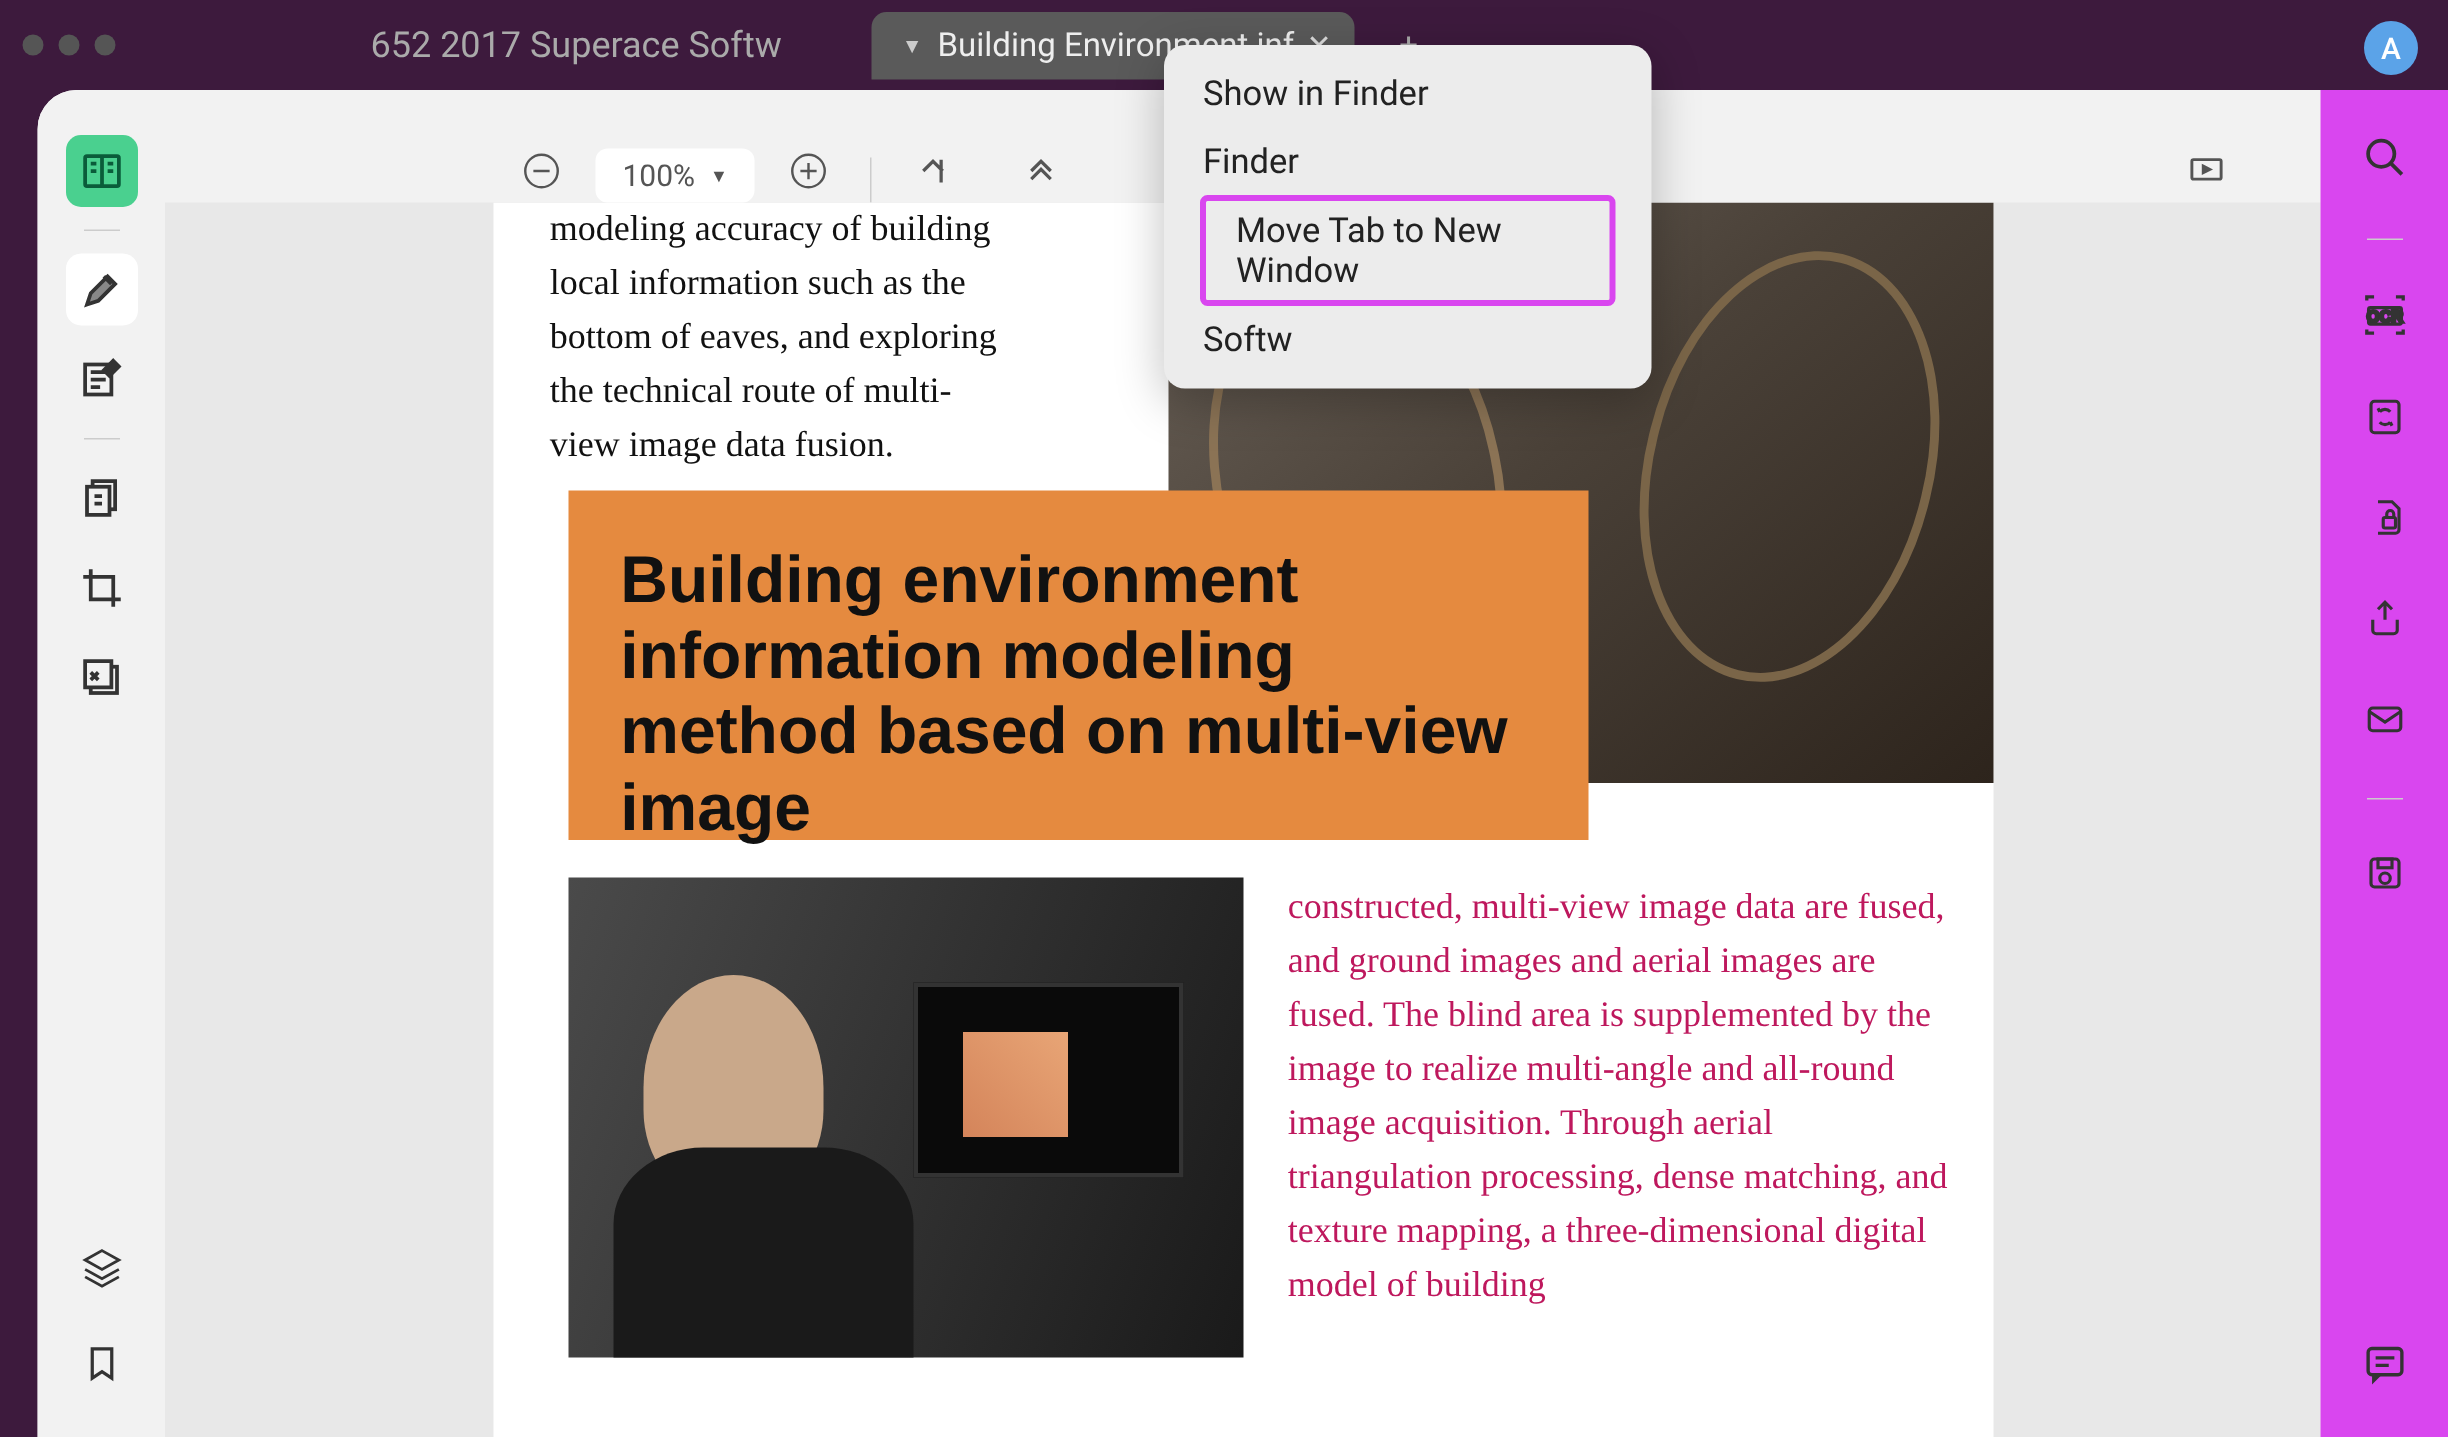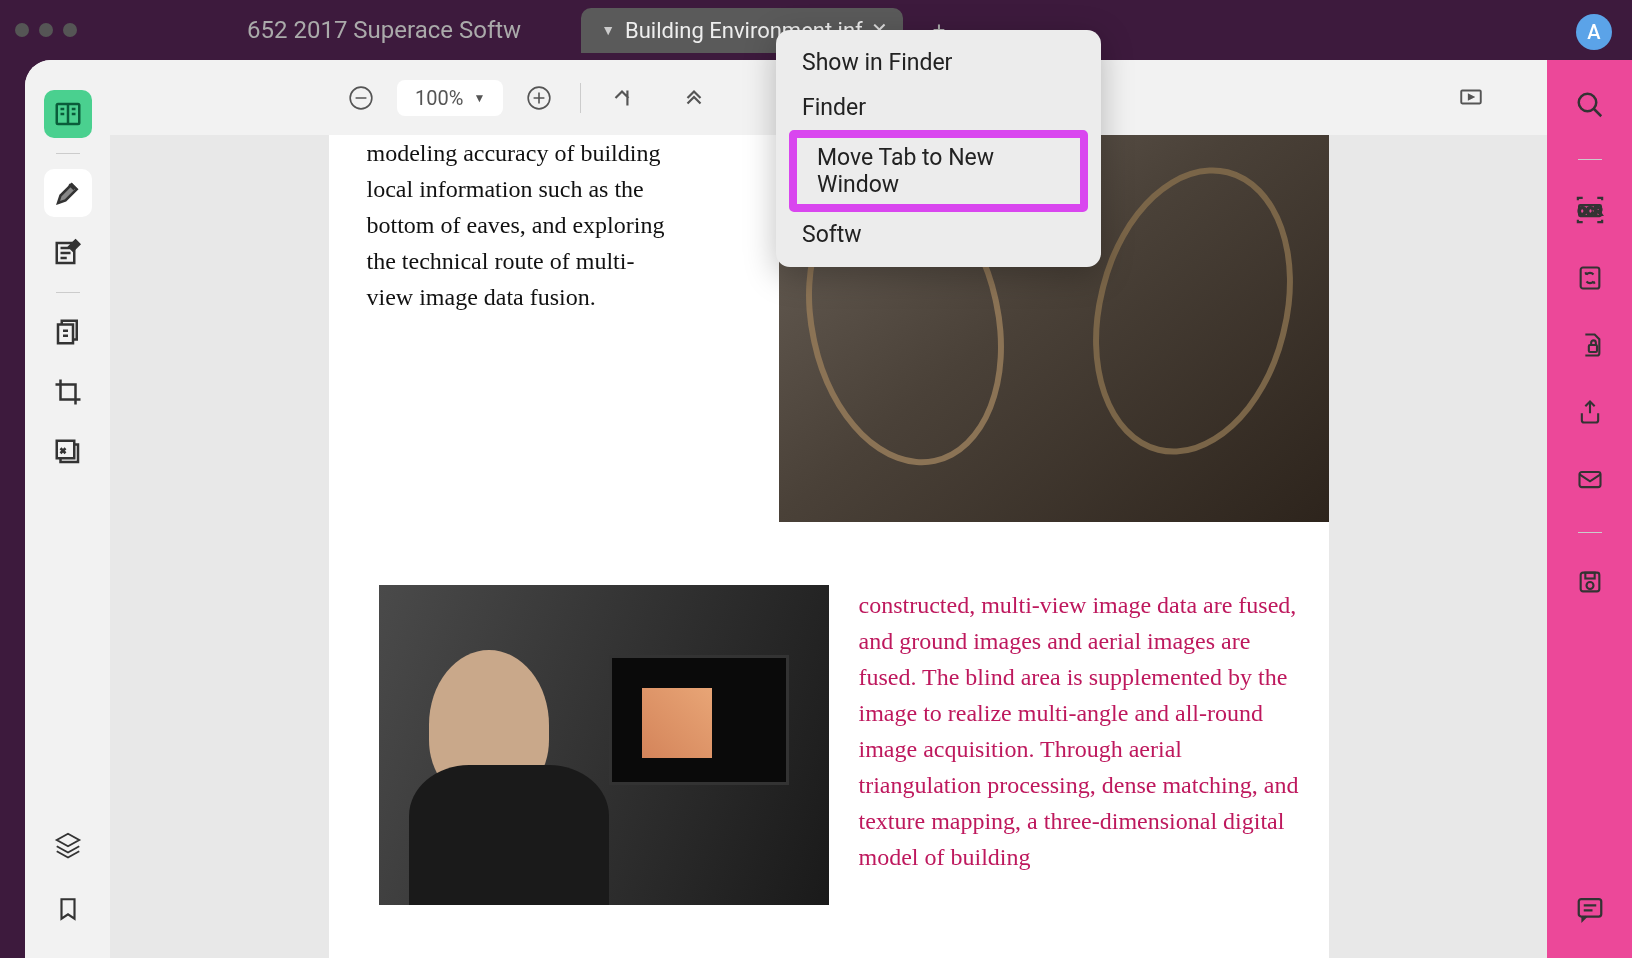--- a/index.html
+++ b/index.html
@@ -34,26 +34,26 @@
 .img1::before { content:''; position:absolute; left:30px; top:40px; width:180px; height:280px; border-radius:100px/150px; border:6px solid #8b7355; transform:rotate(-12deg);}
 .img1::after { content:''; position:absolute; right:40px; top:30px; width:180px; height:280px; border-radius:100px/150px; border:6px solid #7a6548; transform:rotate(14deg);}
 .orange-box { position:absolute; left:50px; top:192px; width:680px; height:233px; background:#e58a3f; padding:35px 35px; }
 .orange-box .heading { font-family:-apple-system,sans-serif; font-size:44px; font-weight:700; line-height:1.15; color:#111; }
 .img2 { position:absolute; left:50px; top:450px; width:450px; height:320px; background:linear-gradient(110deg,#4a4a4a 0%,#2d2d2d 60%,#1a1a1a 100%); overflow:hidden;}
 .img2 .person { position:absolute; left:50px; top:65px; width:120px; height:150px; background:#c9a88a; border-radius:50% 50% 40% 40%;}
 .img2 .body { position:absolute; left:30px; top:180px; width:200px; height:170px; background:#1a1a1a; border-radius:30% 30% 0 0;}
 .img2 .monitor { position:absolute; right:40px; top:70px; width:180px; height:130px; background:#0a0a0a; border:3px solid #333;}
 .img2 .monitor::after { content:''; position:absolute; left:30px; top:30px; width:70px; height:70px; background:linear-gradient(45deg,#d4845a,#e8a576); }
 .text-frag2 { position:absolute; left:530px; top:452px; width:445px; font-size:24px; line-height:1.5; color:#be185d; }
-.right-rail { width:85px; background:#ec4899; display:flex; flex-direction:column; align-items:center; padding-top:30px; gap:35px; position:relative; }
+.right-rail { width:85px; background:#d946ef; display:flex; flex-direction:column; align-items:center; padding-top:30px; gap:35px; position:relative; }
 .right-rail .rail-bottom { bottom:30px; }
 .right-sep { width:24px; height:1px; background:#ccc; }
 .context-menu { position:absolute; left:776px; top:30px; width:325px; background:#ececec; border-radius:14px; box-shadow:0 8px 32px rgba(0,0,0,0.25); padding:10px 0; z-index:1000; }
 .context-item { padding:9px 26px; font-size:23px; color:#222; cursor:pointer; }
-.context-item.highlight { border:8px solid #d946ef; border-radius:5px; margin:0 13px; padding:6px 20px; }
+.context-item.highlight { border:4px solid #d946ef; border-radius:5px; margin:0 24px; padding:6px 20px; }
 .tb-right-area { position:absolute; right:55px; display:flex; gap:15px; }
 </style>
 </head>
 <body>
 
 <div class="titlebar">
   <div class="traffic-lights">
     <div class="traffic-light"></div>
     <div class="traffic-light"></div>
     <div class="traffic-light"></div>
@@ -118,21 +118,21 @@
       </div>
       <div>
         <svg width="26" height="30" viewBox="0 0 24 24" fill="none" stroke="#333" stroke-width="2">
             <path d="M6 3h12v18l-6-4-6 4V3z"></path>
           </svg>
       </div>
     </div>
   </div>
 
   <div class="center">
-    <div class="toolbar" style="position:relative;">
+    <div class="toolbar" style="position:relative;align-items:flex-end;">
       <div style="width:175px;"></div>
       <div class="tb-btn">
         <svg viewBox="0 0 24 24" fill="none" stroke="#555" stroke-width="1.5">
             <circle cx="12" cy="12" r="10"></circle>
             <path d="M7 12h10"></path>
           </svg>
       </div>
       <div class="zoom-box">
         <span>100%</span>
         <span style="font-size:12px;">▼</span>
@@ -162,20 +162,23 @@
               <path d="M10 9l4 2-4 2z" fill="#555"></path>
             </svg>
         </div>
       </div>
     </div>
 
     <div class="doc-area">
       <div class="page">
         <div class="text-frag1">modeling accuracy of building local information such as the bottom of eaves, and exploring the technical route of multi-view image data fusion.</div>
         <div class="img1"></div>
+        <div class="orange-box">
+          <div class="heading">Building environment information modeling method based on multi-view image</div>
+        </div>
         <div class="img2">
           <div class="person"></div>
             <div class="body"></div>
             <div class="monitor"></div>
         </div>
         <div class="text-frag2">constructed, multi-view image data are fused, and ground images and aerial images are fused. The blind area is supplemented by the image to realize multi-angle and all-round image acquisition. Through aerial triangulation processing, dense matching, and texture mapping, a three-dimensional digital model of building</div>
       </div>
     </div>
   </div>
 

